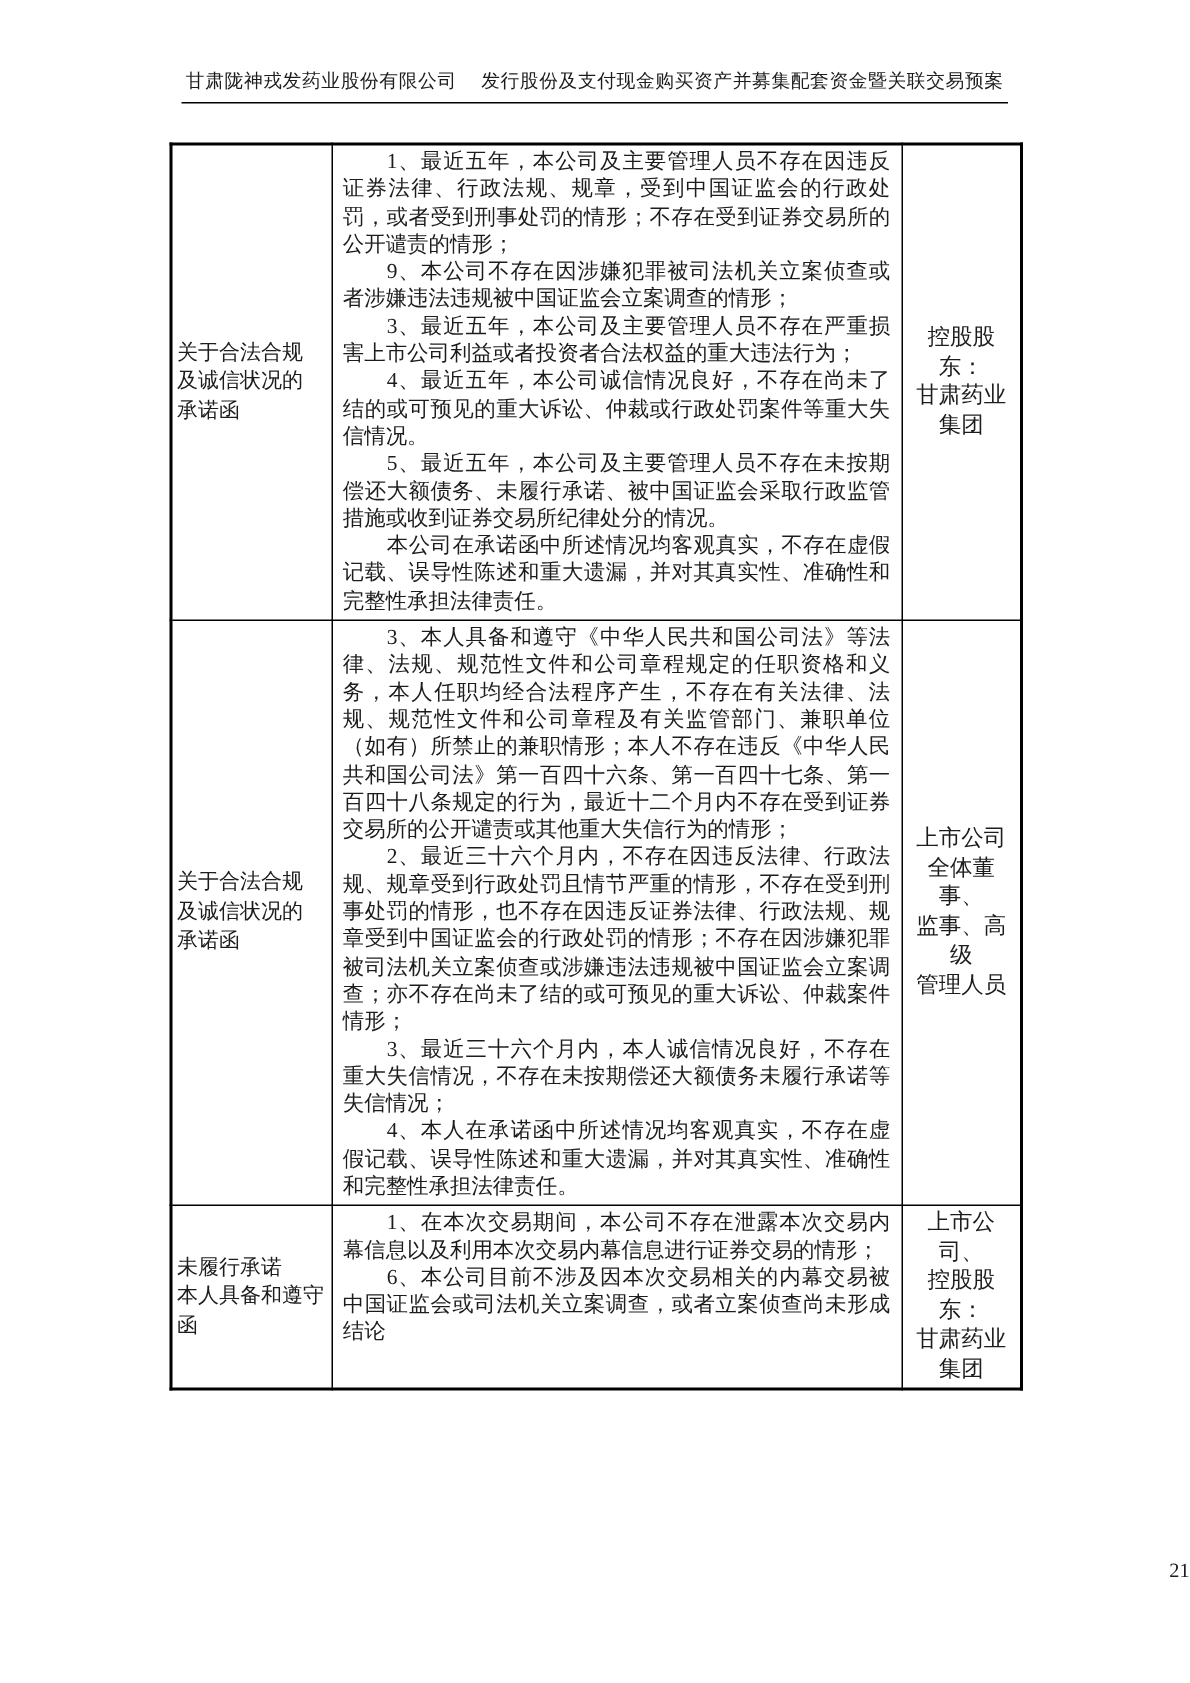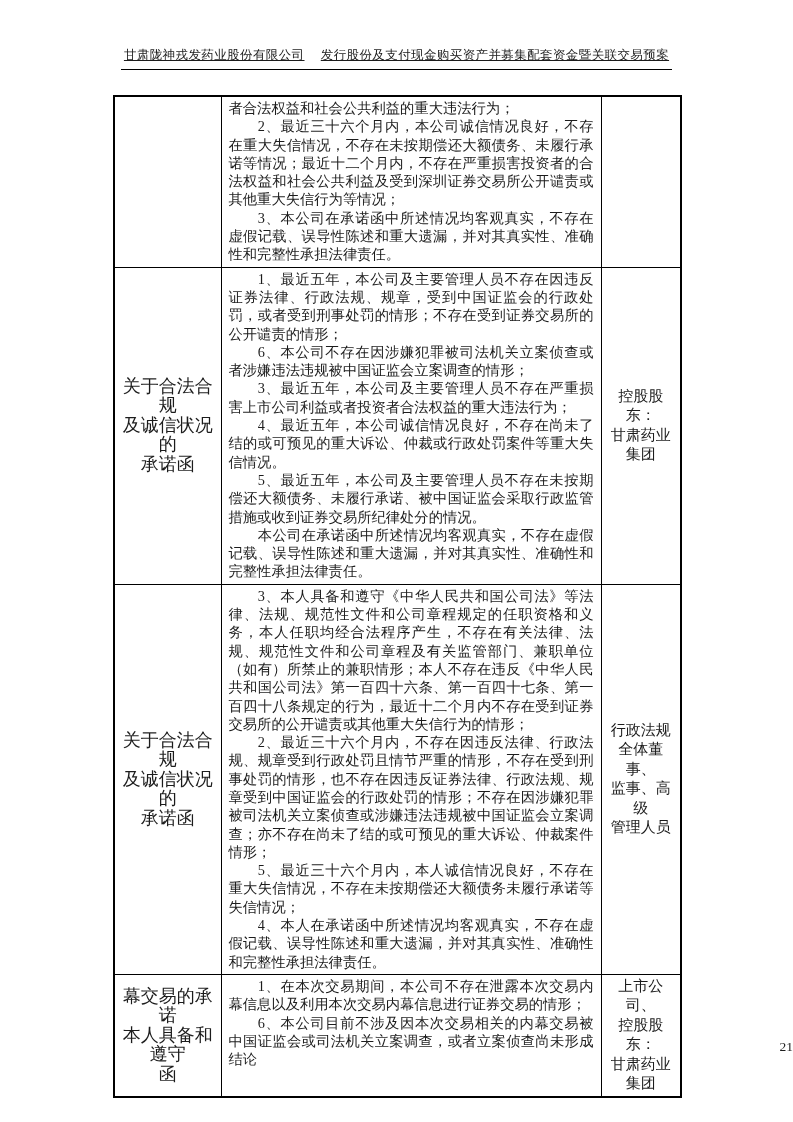--- a/index.html
+++ b/index.html
@@ -26,21 +26,20 @@
     width: 100%;
     text-align: center;
   }
   .header-underline {
     display: inline-block;
     border-bottom: 1.5px solid #000;
     padding: 0 3px 5px 3px;
     font-size: 12.5px;
     letter-spacing: 0.4px;
     white-space: nowrap;
-    text-decoration: underline;
   }
   .header-gap {
     display: inline-block;
     width: 1.3em;
   }
 
   
   table.commit-table {
     position: absolute;
     top: 95px;
@@ -48,23 +47,23 @@
     width: 567px;
     border-collapse: collapse;
     table-layout: fixed;
     border: 2px solid #000;
   }
   table.commit-table td {
     border: 1px solid #000;
     box-sizing: border-box;
   }
   td.label-cell {
-    text-align: center;
+    text-align: left;
     vertical-align: middle;
-    font-size: 18px;
+    font-size: 14px;
     line-height: 19.5px;
     padding: 10px 3px;
   }
   td.party-cell {
     text-align: center;
     vertical-align: middle;
     font-size: 15px;
     line-height: 19.5px;
     padding: 2px 2px;
   }
@@ -104,71 +103,62 @@
     </span>
   </div>
 
   <table class="commit-table">
     <colgroup>
       <col style="width:107px">
       <col style="width:380px">
       <col style="width:80px">
     </colgroup>
     <tbody id="table-body">
-        <tr style="height: 167px;">
-          <td class="label-cell"></td>
-          <td class="text-cell">
-            <p class="para no-indent">者合法权益和社会公共利益的重大违法行为；</p>
-            <p class="para">2、最近三十六个月内，本公司诚信情况良好，不存在重大失信情况，不存在未按期偿还大额债务、未履行承诺等情况；最近十二个月内，不存在严重损害投资者的合法权益和社会公共利益及受到深圳证券交易所公开谴责或其他重大失信行为等情况；</p>
-            <p class="para">3、本公司在承诺函中所述情况均客观真实，不存在虚假记载、误导性陈述和重大遗漏，并对其真实性、准确性和完整性承担法律责任。</p>
-          </td>
-          <td class="party-cell"></td>
-        </tr>
         <tr style="height: 310px;">
           <td class="label-cell">
             <div>关于合法合规</div>
             <div>及诚信状况的</div>
             <div>承诺函</div>
           </td>
           <td class="text-cell">
             <p class="para">1、最近五年，本公司及主要管理人员不存在因违反证券法律、行政法规、规章，受到中国证监会的行政处罚，或者受到刑事处罚的情形；不存在受到证券交易所的公开谴责的情形；</p>
-            <p class="para">6、本公司不存在因涉嫌犯罪被司法机关立案侦查或者涉嫌违法违规被中国证监会立案调查的情形；</p>
+            <p class="para">9、本公司不存在因涉嫌犯罪被司法机关立案侦查或者涉嫌违法违规被中国证监会立案调查的情形；</p>
             <p class="para">3、最近五年，本公司及主要管理人员不存在严重损害上市公司利益或者投资者合法权益的重大违法行为；</p>
             <p class="para">4、最近五年，本公司诚信情况良好，不存在尚未了结的或可预见的重大诉讼、仲裁或行政处罚案件等重大失信情况。</p>
             <p class="para">5、最近五年，本公司及主要管理人员不存在未按期偿还大额债务、未履行承诺、被中国证监会采取行政监管措施或收到证券交易所纪律处分的情况。</p>
             <p class="para">本公司在承诺函中所述情况均客观真实，不存在虚假记载、误导性陈述和重大遗漏，并对其真实性、准确性和完整性承担法律责任。</p>
           </td>
           <td class="party-cell">
             <div>控股股东：</div>
             <div>甘肃药业</div>
             <div>集团</div>
           </td>
         </tr>
         <tr style="height: 365px;">
           <td class="label-cell">
             <div>关于合法合规</div>
             <div>及诚信状况的</div>
             <div>承诺函</div>
           </td>
           <td class="text-cell">
             <p class="para">3、本人具备和遵守《中华人民共和国公司法》等法律、法规、规范性文件和公司章程规定的任职资格和义务，本人任职均经合法程序产生，不存在有关法律、法规、规范性文件和公司章程及有关监管部门、兼职单位（如有）所禁止的兼职情形；本人不存在违反《中华人民共和国公司法》第一百四十六条、第一百四十七条、第一百四十八条规定的行为，最近十二个月内不存在受到证券交易所的公开谴责或其他重大失信行为的情形；</p>
             <p class="para">2、最近三十六个月内，不存在因违反法律、行政法规、规章受到行政处罚且情节严重的情形，不存在受到刑事处罚的情形，也不存在因违反证券法律、行政法规、规章受到中国证监会的行政处罚的情形；不存在因涉嫌犯罪被司法机关立案侦查或涉嫌违法违规被中国证监会立案调查；亦不存在尚未了结的或可预见的重大诉讼、仲裁案件情形；</p>
-            <p class="para">5、最近三十六个月内，本人诚信情况良好，不存在重大失信情况，不存在未按期偿还大额债务未履行承诺等失信情况；</p>
+            <p class="para">3、最近三十六个月内，本人诚信情况良好，不存在重大失信情况，不存在未按期偿还大额债务未履行承诺等失信情况；</p>
             <p class="para">4、本人在承诺函中所述情况均客观真实，不存在虚假记载、误导性陈述和重大遗漏，并对其真实性、准确性和完整性承担法律责任。</p>
           </td>
           <td class="party-cell">
-            <div>行政法规</div>
+            <div>上市公司</div>
             <div>全体董事、</div>
             <div>监事、高级</div>
             <div>管理人员</div>
           </td>
         </tr>
         <tr style="height: 73px;">
           <td class="label-cell">
-            <div>幕交易的承诺</div>
+            <div>未履行承诺</div>
             <div>本人具备和遵守</div>
             <div>函</div>
           </td>
           <td class="text-cell">
             <p class="para">1、在本次交易期间，本公司不存在泄露本次交易内幕信息以及利用本次交易内幕信息进行证券交易的情形；</p>
             <p class="para">6、本公司目前不涉及因本次交易相关的内幕交易被中国证监会或司法机关立案调查，或者立案侦查尚未形成结论</p>
           </td>
           <td class="party-cell">
             <div>上市公司、</div>
             <div>控股股东：</div>

